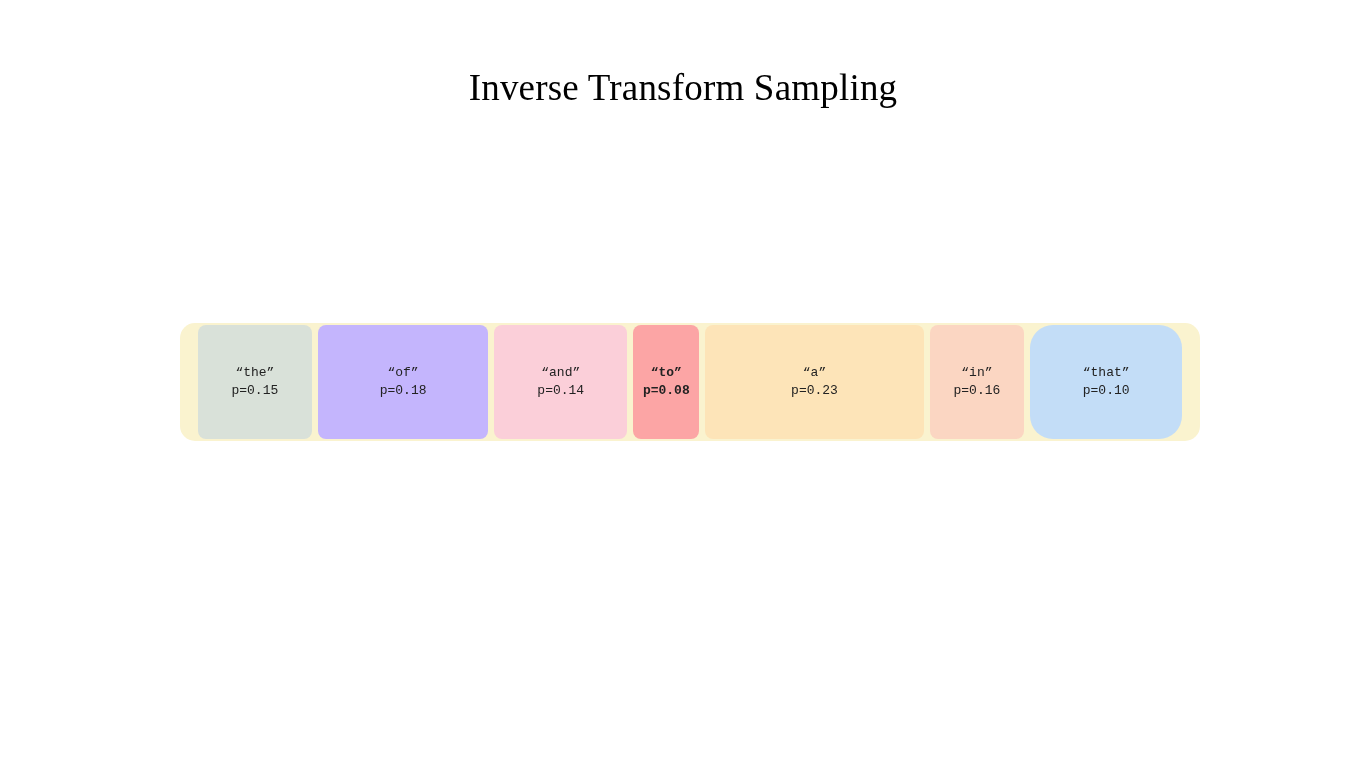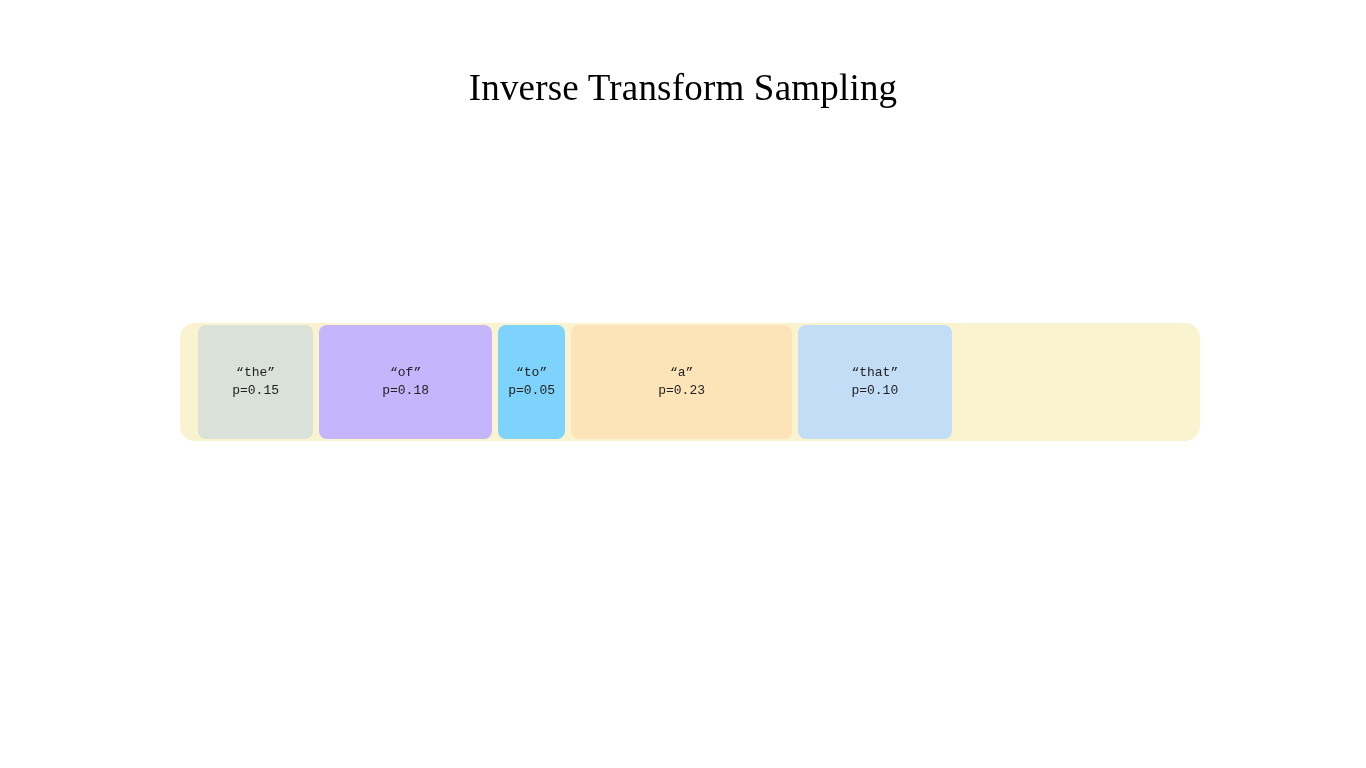--- a/index.html
+++ b/index.html
@@ -51,26 +51,34 @@
   <div class="title">Inverse Transform Sampling</div>
   <div class="bar-container" id="bar" style="background: rgb(250, 243, 207);">
       <div class="seg" style="background: rgb(217, 225, 217); flex-grow: 0.12; flex-basis: 0px;">
         <div class="tok">“the”</div>
         <div class="prob">p=0.15</div>
       </div>
       <div class="seg" style="background: #c4b5fd; flex-grow: 0.18; flex-basis: 0px;">
         <div class="tok">“of”</div>
         <div class="prob">p=0.18</div>
       </div>
-      <div class="seg" style="background: #7dd3fc; flex-grow: 0.07; flex-basis: 0px;">
+      <div class="seg" style="background: rgb(251, 207, 217); flex-grow: 0.14; flex-basis: 0px;">
+        <div class="tok">“and”</div>
+        <div class="prob">p=0.14</div>
+      </div>
+      <div class="seg" style="background: #fca5a5; flex-grow: 0.07; flex-basis: 0px; font-weight: bold;">
         <div class="tok">“to”</div>
-        <div class="prob">p=0.05</div>
+        <div class="prob">p=0.08</div>
       </div>
       <div class="seg" style="background: rgb(253, 228, 184); flex-grow: 0.23; flex-basis: 0px;">
         <div class="tok">“a”</div>
         <div class="prob">p=0.23</div>
       </div>
-      <div class="seg" style="background: rgb(195, 221, 247); flex-grow: 0.16; flex-basis: 0px;">
+      <div class="seg" style="background: rgb(251, 214, 194); flex-grow: 0.1; flex-basis: 0px;">
+        <div class="tok">“in”</div>
+        <div class="prob">p=0.16</div>
+      </div>
+      <div class="seg" style="background: rgb(195, 221, 247); flex-grow: 0.16; flex-basis: 0px; border-radius: 23px;">
         <div class="tok">“that”</div>
         <div class="prob">p=0.10</div>
       </div>
     </div>
 </div>
 
 </body></html>

